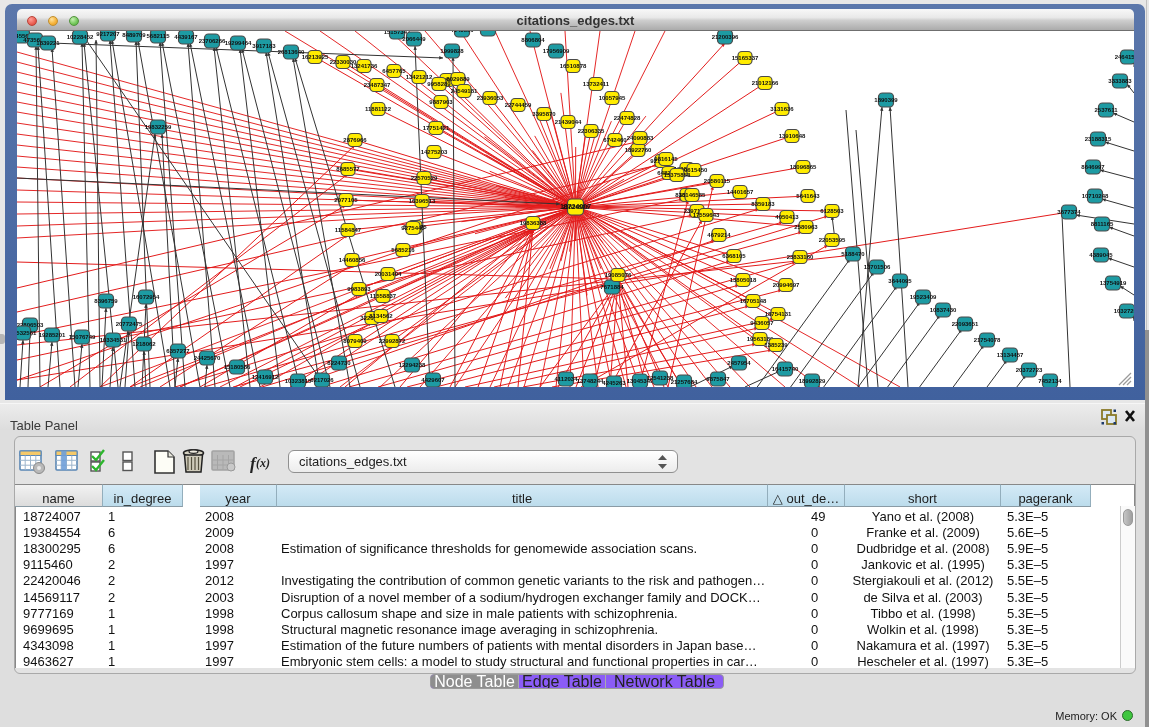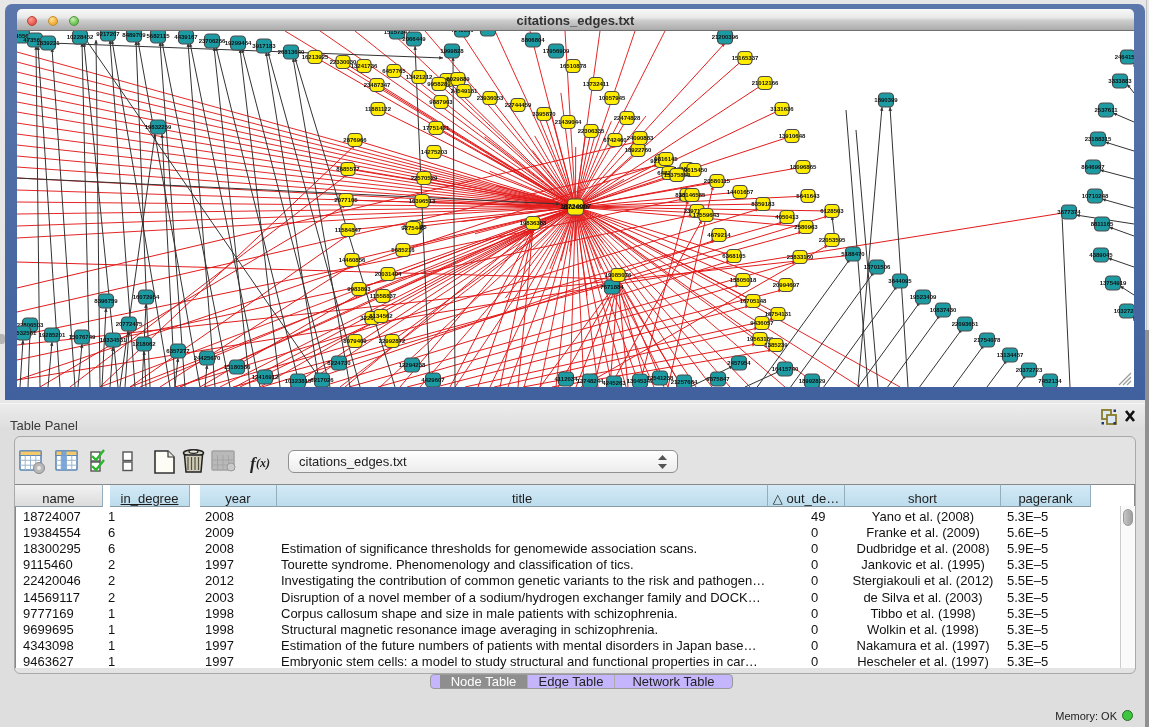--- a/index.html
+++ b/index.html
@@ -15,21 +15,21 @@
 #panelbg { left:0; top:430px; width:1149px; height:297px; background:#dedede; }
 #panel { left:14px; top:436px; width:1122px; height:238px; background:#e3e3e3; border:1px solid #a9a9a9; border-radius:6px; }
 #dropdown { left:288px; top:450px; width:390px; height:23px; background:linear-gradient(180deg,#ffffff,#ececec); border:1px solid #909090; border-radius:6px; font-size:13px; color:#222; padding:3px 0 0 10px; }
 #tablebox { left:15px; top:484px; width:1120px; height:184px; background:#fff; border-left:1px solid #888; border-right:1px solid #888; border-top:1px solid #888; }
 .th { position:absolute; top:484px; height:23px; font-size:13px; color:#1c1c1c; text-align:center; padding-top:6px;
   background:linear-gradient(180deg,#d4eaf6,#bcdcec); border-right:1px solid #93aebc; border-bottom:1px solid #8a9ba5; border-top:1px solid #888;}
 .trow { position:absolute; left:15px; width:1105px; height:16px; font-size:13px; color:#111; }
 .trow span { position:absolute; top:0; white-space:nowrap; overflow:hidden; }
 .c0 { left:8px; } .c1 { left:93px; } .c2 { left:190px; } .c3 { left:266px; width:488px; }
 .c4 { left:796px; } .c5 { left:830px; width:156px; text-align:center; } .c6 { left:992px; }
-#tabs { left:430px; top:674px; height:15px; border:1px solid #9a9a9a; border-radius:4px; background:#c4b5fd; font-size:13px; color:#222; display:flex; overflow:hidden;padding-left:9px; }
+#tabs { left:430px; top:674px; height:15px; border:1px solid #9a9a9a; border-radius:4px; background:#8b5cf6; font-size:16px; color:#222; display:flex; overflow:hidden; }
 #tabs div { width:87px; text-align:center; line-height:14px; }
 #tabs div:nth-child(2) { width:88px; }
 #tabs div:nth-child(3) { width:117px; }
 #tabs .sel { background:#8e8e8e; color:#fff; }
 #tabs .mid { border-left:1px solid #aaa; border-right:1px solid #aaa; }
 #mem { right:32px; top:710px; font-size:11px; color:#222; position:absolute; }
 #memdot { left:1122px; top:710px; width:11px; height:11px; border-radius:50%; background:#3ec63e; border:1.5px solid #2a6b2a; }
 #redge1 { left:1145px; top:330px; width:4px; height:397px; background:#909090; }
 </style></head>
 <body>
@@ -847,21 +847,21 @@
 <text x="256" y="467" font-family="Liberation Serif, serif" font-style="italic" font-weight="bold" font-size="12" fill="#222">(x)</text>
 </svg>
 <div id="dropdown" class="abs">citations_edges.txt
   <svg width="9" height="14" viewBox="0 0 9 14" style="position:absolute;right:10px;top:4px">
     <polygon points="4.5,0 9,5 0,5" fill="#555"></polygon>
       <polygon points="4.5,14 9,9 0,9" fill="#555"></polygon>
   </svg>
 </div>
 <div id="tablebox" class="abs"></div>
 <div class="th" style="left:15px;width:88px;background:linear-gradient(180deg,#f2f2f2,#dcdcdc);">name</div>
-<div class="th" style="left:110px;width:80px;text-decoration:underline;">in_degree</div>
+<div class="th" style="left:103px;width:80px;">in_degree</div>
 <div class="th" style="left:200px;width:77px;">year</div>
 <div class="th" style="left:277px;width:491px;">title</div>
 <div class="th" style="left:768px;width:77px;">△ out_de…</div>
 <div class="th" style="left:845px;width:156px;">short</div>
 <div class="th" style="left:1001px;width:90px;">pagerank</div>
 <div class="trow" style="top:509.0px">
 <span class="c0">18724007</span>
     <span class="c1">1</span>
     <span class="c2">2008</span>
     <span class="c4">49</span>
@@ -882,21 +882,20 @@
     <span class="c2">2008</span>
     <span class="c3">Estimation of significance thresholds for genomewide association scans.</span>
     <span class="c4">0</span>
     <span class="c5">Dudbridge et al. (2008)</span>
     <span class="c6">5.9E–5</span>
   </div>
 <div class="trow" style="top:557.3px">
 <span class="c0">9115460</span>
     <span class="c1">2</span>
     <span class="c2">1997</span>
-    <span class="c3">Tourette syndrome. Phenomenology and classification of tics.</span>
     <span class="c4">0</span>
     <span class="c5">Jankovic et al. (1995)</span>
     <span class="c6">5.3E–5</span>
   </div>
 <div class="trow" style="top:573.4px">
 <span class="c0">22420046</span>
     <span class="c1">2</span>
     <span class="c2">2012</span>
     <span class="c3">Investigating the contribution of common genetic variants to the risk and pathogen…</span>
     <span class="c4">0</span>

